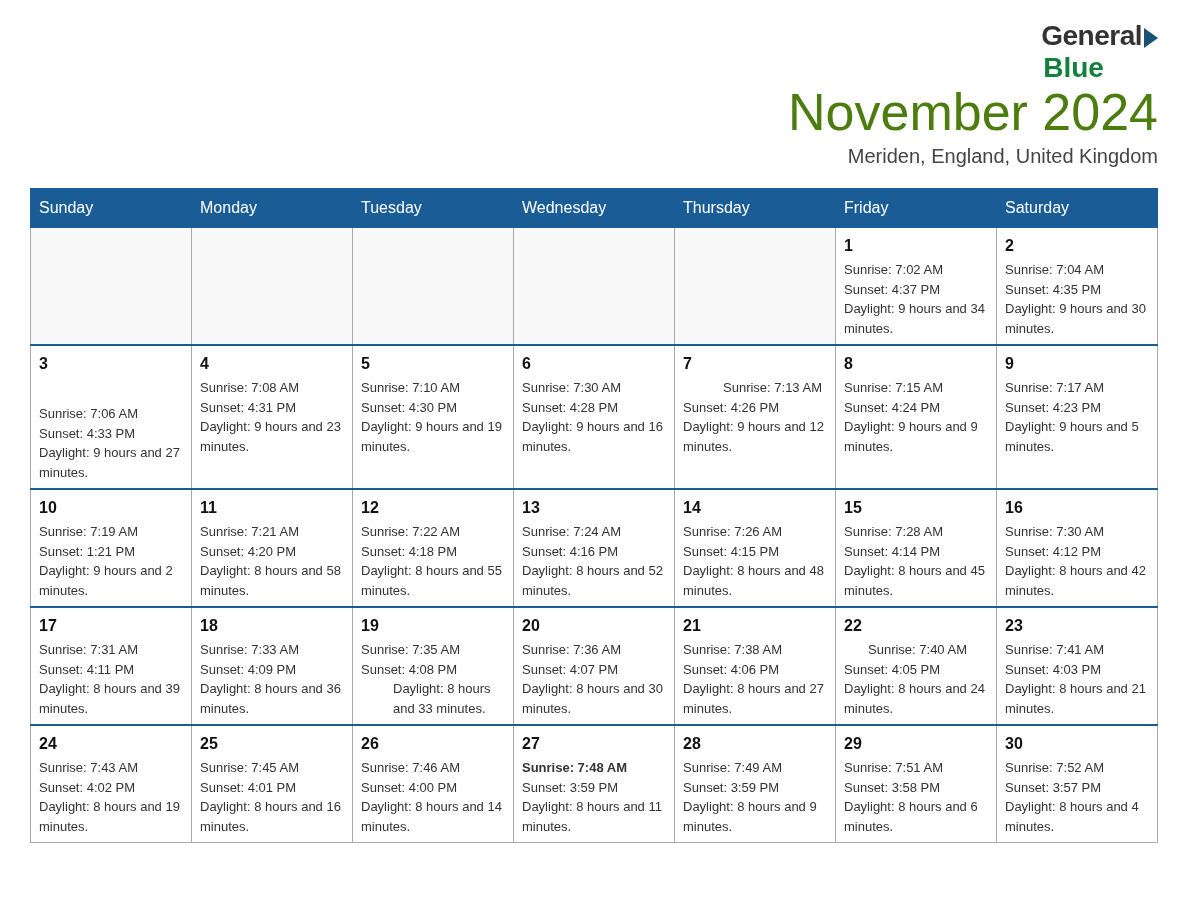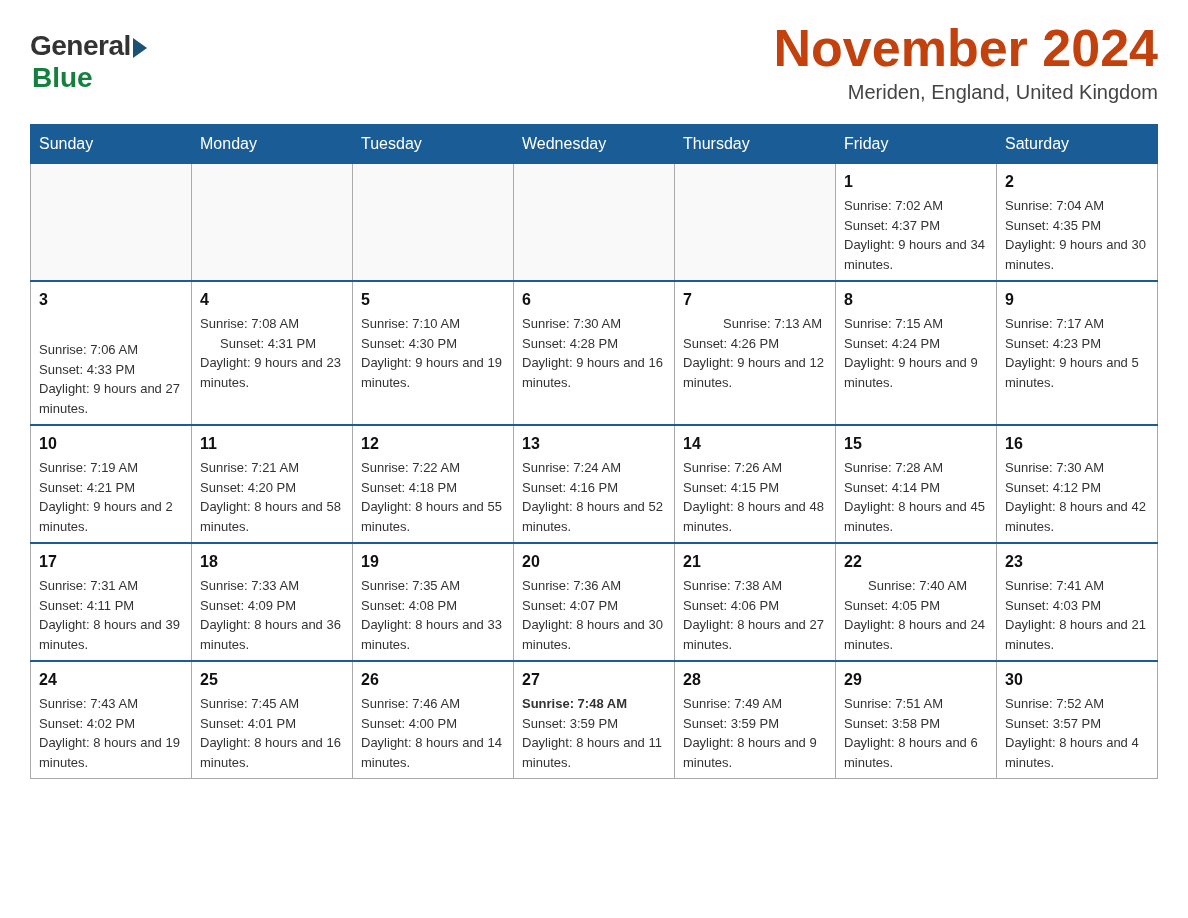--- a/index.html
+++ b/index.html
@@ -7,22 +7,23 @@
       font-family: Arial, sans-serif;
       background: #fff;
       color: #333;
       padding: 20px 30px;
       width: 1188px;
       min-height: 918px;
     }
     .header {
       display: flex;
       justify-content: space-between;
-      align-items: center;
+      align-items: flex-end;
       margin-bottom: 20px;
+      flex-direction: column;
     }
     .logo {
       display: flex;
       flex-direction: column;
       align-items: flex-start;
     }
     .logo-top {
       display: flex;
       align-items: center;
     }
@@ -45,22 +46,22 @@
       font-size: 28px;
       font-weight: bold;
       color: #15803d;
       margin-left: 2px;
     }
     .header-right {
       text-align: right;
     }
     .month-title {
       font-size: 52px;
-      font-weight: bold;
-      color: #c2410c;
+      font-weight: normal;
+      color: #4d7c0f;
       line-height: 1.1;
     }
     .location {
       font-size: 20px;
       color: #444;
       margin-top: 4px;
     }
     table {
       width: 100%;
       border-collapse: collapse;
@@ -150,21 +151,21 @@
       <tr class="row-divider">
         <td>
           <span class="day-num">3</span>
           <span style="display: block; margin-top: 28px;">Sunrise: 7:06 AM</span>
           <span style="display: block;">Sunset: 4:33 PM</span>
           <span style="display: block;">Daylight: 9 hours and 27 minutes.</span>
         </td>
         <td>
           <span class="day-num">4</span>
           <span style="display: block;">Sunrise: 7:08 AM</span>
-          <span style="display: block; margin-left: 20px;">Sunset: 4:31 PM</span>
+          <span style="display: block;">Sunset: 4:31 PM</span>
           <span style="display: block;">Daylight: 9 hours and 23 minutes.</span>
         </td>
         <td>
           <span class="day-num">5</span>
           <span style="display: block;">Sunrise: 7:10 AM</span>
           <span style="display: block;">Sunset: 4:30 PM</span>
           <span style="display: block;">Daylight: 9 hours and 19 minutes.</span>
         </td>
         <td>
           <span class="day-num">6</span>
@@ -188,21 +189,21 @@
           <span class="day-num">9</span>
           <span style="display: block;">Sunrise: 7:17 AM</span>
           <span style="display: block;">Sunset: 4:23 PM</span>
           <span style="display: block;">Daylight: 9 hours and 5 minutes.</span>
         </td>
       </tr>
       <tr class="row-divider">
         <td>
           <span class="day-num">10</span>
           <span style="display: block;">Sunrise: 7:19 AM</span>
-          <span style="display: block;">Sunset: 4:21 PM</span>
+          <span style="display: block;">Sunset: 1:21 PM</span>
           <span style="display: block;">Daylight: 9 hours and 2 minutes.</span>
         </td>
         <td>
           <span class="day-num">11</span>
           <span style="display: block;">Sunrise: 7:21 AM</span>
           <span style="display: block;">Sunset: 4:20 PM</span>
           <span style="display: block;">Daylight: 8 hours and 58 minutes.</span>
         </td>
         <td>
           <span class="day-num">12</span>
@@ -245,21 +246,21 @@
         <td>
           <span class="day-num">18</span>
           <span style="display: block;">Sunrise: 7:33 AM</span>
           <span style="display: block;">Sunset: 4:09 PM</span>
           <span style="display: block;">Daylight: 8 hours and 36 minutes.</span>
         </td>
         <td>
           <span class="day-num">19</span>
           <span style="display: block;">Sunrise: 7:35 AM</span>
           <span style="display: block;">Sunset: 4:08 PM</span>
-          <span style="display: block;">Daylight: 8 hours and 33 minutes.</span>
+          <span style="display: block; margin-left: 32px;">Daylight: 8 hours and 33 minutes.</span>
         </td>
         <td>
           <span class="day-num">20</span>
           <span style="display: block;">Sunrise: 7:36 AM</span>
           <span style="display: block;">Sunset: 4:07 PM</span>
           <span style="display: block;">Daylight: 8 hours and 30 minutes.</span>
         </td>
         <td>
           <span class="day-num">21</span>
           <span style="display: block;">Sunrise: 7:38 AM</span>

